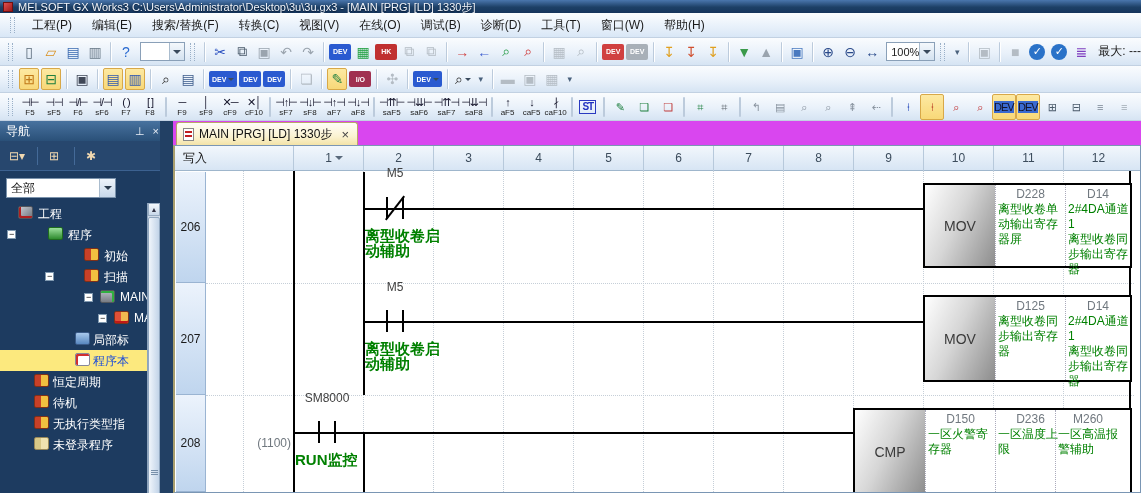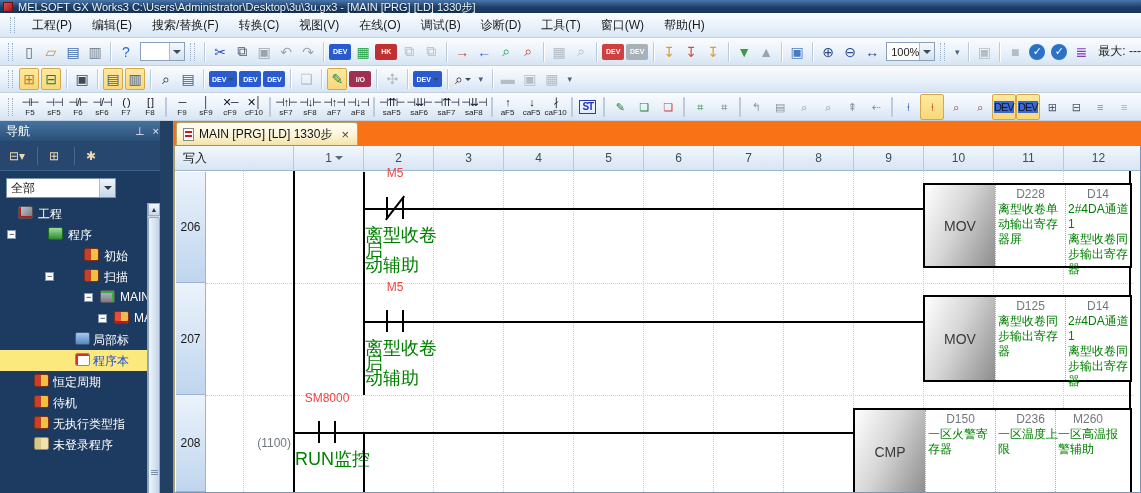--- a/index.html
+++ b/index.html
@@ -49,21 +49,21 @@
   
   .ldi { display:flex; flex-direction:column; align-items:center; justify-content:center;
     min-width:24px; height:26px; margin:0 0px; border:1px solid transparent; border-radius:2px; }
   .ldi .sym { font-size:11px; line-height:12px; color:#14142a; letter-spacing:-1px; }
   .ldi .klb { font-size:8px; line-height:9px; color:#222; }
   .ldi.sel { background:linear-gradient(180deg,#fde9a2,#f8d878); border:1px solid #d8a848; }
   .ldi.stbox .sym { border:1px solid #2a3ac0; color:#2030c0; font-weight:bold; font-size:10px; padding:0 2px; }
   .ldi.sep { min-width:0; width:1px; height:20px; margin:0 3px; background:#bccbdc; }
 
   
-  .tabbar { position:absolute; left:165px; top:121px; width:976px; height:24px; background:#f97316; }
+  .tabbar { position:absolute; left:165px; top:121px; width:976px; height:24px; background:#d946ef; }
   .tab { position:absolute; left:11px; top:1px; height:23px; padding:0 8px 0 6px;
     background:linear-gradient(180deg,#fffef8 0%,#fbf3d2 60%,#f3e3a8 100%);
     border:1px solid #b8a868; border-bottom:none; border-radius:3px 3px 0 0;
     display:flex; align-items:center; font-size:12px; color:#111; }
   .tab .tico { width:11px; height:13px; background:#fff; border:1px solid #888; margin-right:5px; position:relative; }
   .tab .tico::before { content:""; position:absolute; left:1px; top:2px; width:7px; height:2px; background:#c02020; box-shadow:0 4px 0 #c02020; }
   .tab .tclose { margin-left:9px; color:#444; font-size:13px; line-height:13px; }
 
   .navpanel { position:absolute; left:0; top:121px; width:165px; height:372px; background:#1d3b60; }
   .navhdr { position:absolute; left:0; top:0; width:165px; height:20px;
@@ -135,22 +135,22 @@
     border-left:1px solid #b7c9db; }
   .rnum { position:absolute; left:1px; width:30px; background:linear-gradient(180deg,#ecf3fc,#bfd5ee);
     border-right:1px solid #9ab4d2; border-bottom:1px solid #9ab4d2;
     display:flex; align-items:center; justify-content:center; font-size:12px; color:#1a1a1a; }
   .vgrid { position:absolute; top:25px; bottom:0; width:0; border-left:1px dotted #c6cfd8; }
   .hgrid { position:absolute; left:31px; right:6px; height:0; border-top:1px dotted #c6cfd8; }
   .vline { position:absolute; width:2px; background:#000; }
   .wire  { position:absolute; height:2px; background:#000; }
   .cbar  { position:absolute; width:2px; height:22px; background:#000; }
   .cslash{ position:absolute; width:30px; height:2px; background:#000; transform:rotate(-52deg); }
-  .devlbl{ position:absolute; transform:translateX(-50%); color:#ef4444; font-size:12px; white-space:nowrap; }
-  .gcmt  { position:absolute; color:#008000; font-size:18px; line-height:15px; white-space:pre-line; }
+  .devlbl{ position:absolute; transform:translateX(-50%); color:#404040; font-size:12px; white-space:nowrap; }
+  .gcmt  { position:absolute; color:#008000; font-size:15px; line-height:15px; white-space:pre-line;font-weight:bold; }
   .stepn { position:absolute; color:#70787f; font-size:12px; text-align:right; }
   .ibox  { position:absolute; border:2px solid #000; background:#fff; }
   .imn   { position:absolute; left:0; top:0; bottom:0; width:70px;
     background:linear-gradient(115deg,#ffffff 0%,#d6d6d6 45%,#8d8d8d 100%);
     display:flex; align-items:center; justify-content:center; font-size:14px; color:#3a3a3a; }
   .iop   { position:absolute; top:0; bottom:0; border-left:1px dotted #aab; }
   .iop .dev { position:absolute; left:0; right:0; top:2px; text-align:center; color:#70787f; font-size:12px; }
   .iop .cmt { position:absolute; left:2px; top:17px; color:#008000; font-size:12px; line-height:15px; white-space:pre-line; }
 </style>
 </head>

